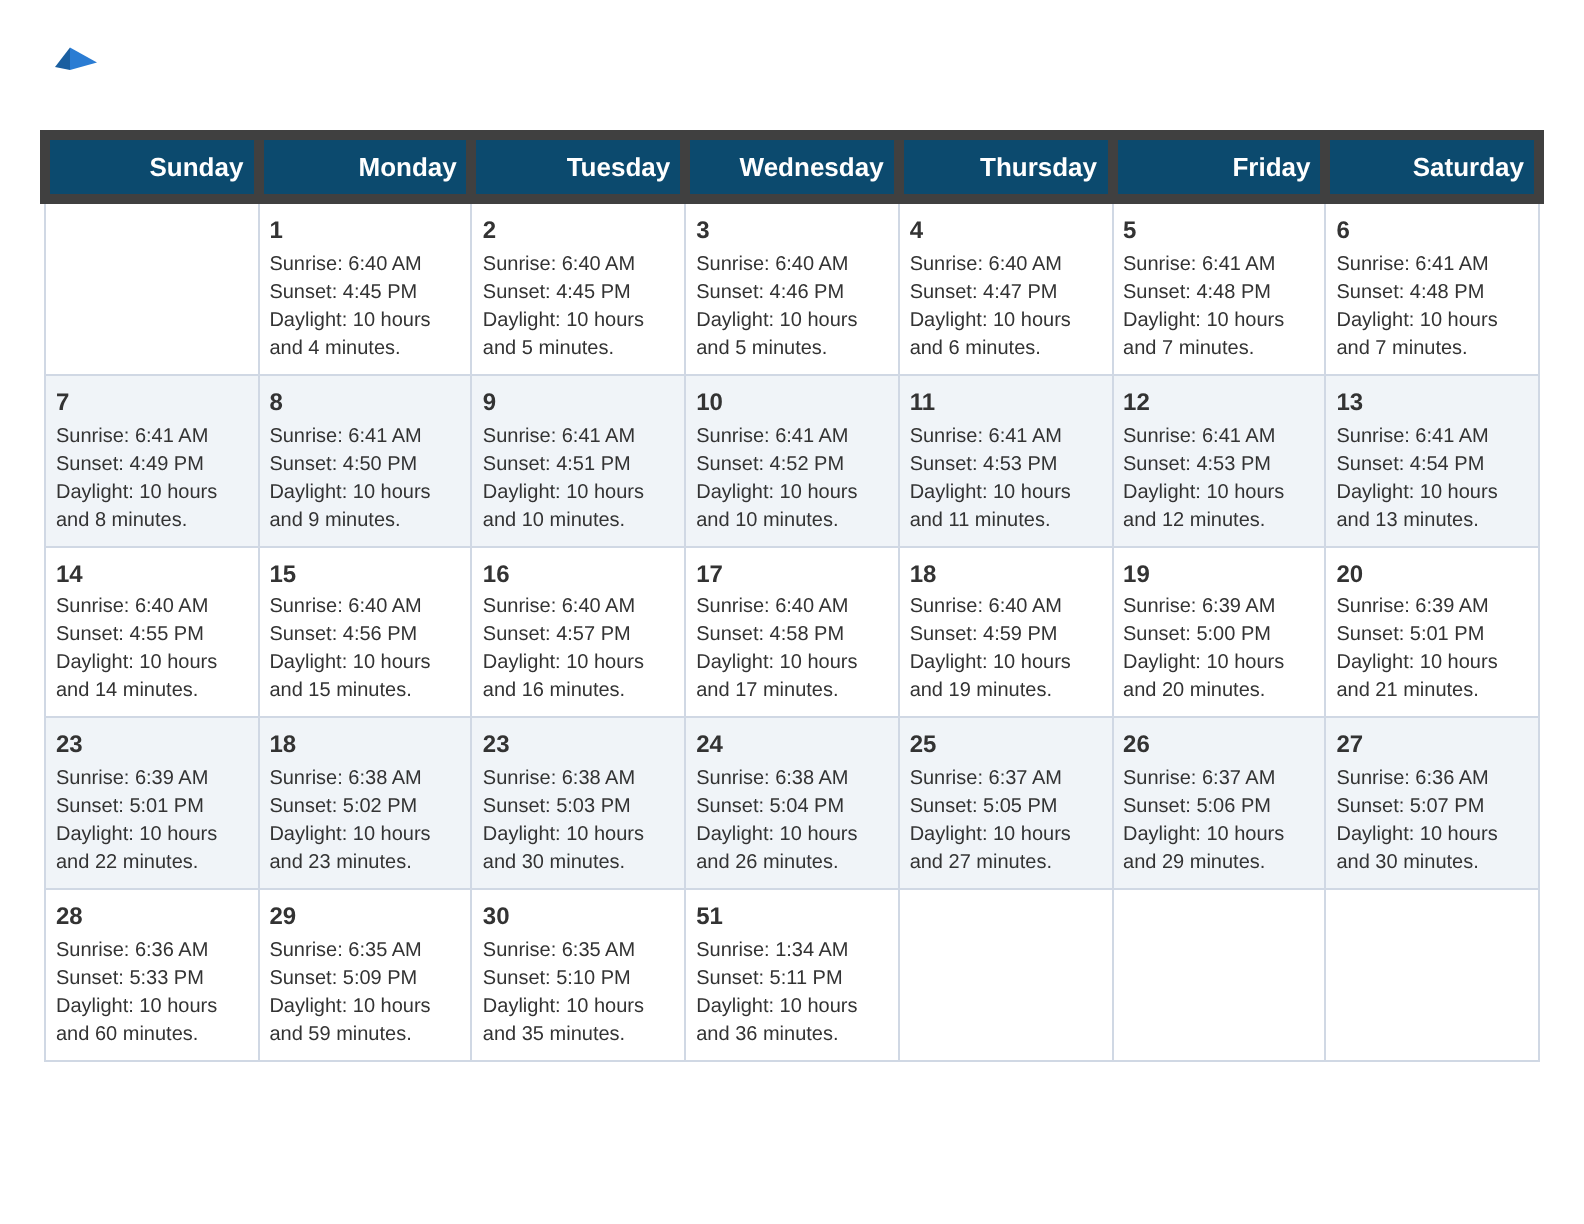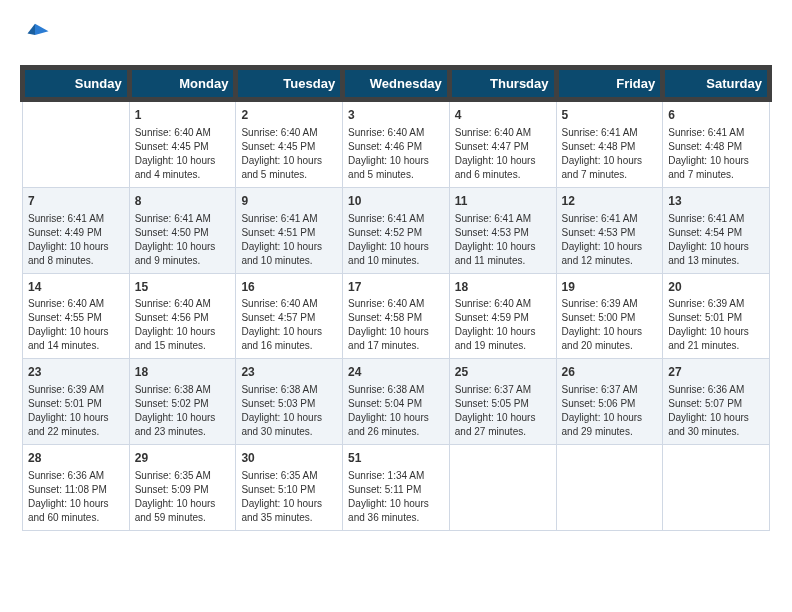--- a/index.html
+++ b/index.html
@@ -316,21 +316,21 @@
           <div class="day-info">Sunrise: 6:36 AM</div>
           <div class="day-info">Sunset: 5:07 PM</div>
           <div class="day-info">Daylight: 10 hours</div>
           <div class="day-info">and 30 minutes.</div>
         </td>
       </tr>
       <tr>
         <td>
           <div class="day-number">28</div>
           <div class="day-info">Sunrise: 6:36 AM</div>
-          <div class="day-info">Sunset: 11:08 PM</div>
+          <div class="day-info">Sunset: 5:33 PM</div>
           <div class="day-info">Daylight: 10 hours</div>
           <div class="day-info">and 60 minutes.</div>
         </td>
         <td>
           <div class="day-number">29</div>
           <div class="day-info">Sunrise: 6:35 AM</div>
           <div class="day-info">Sunset: 5:09 PM</div>
           <div class="day-info">Daylight: 10 hours</div>
           <div class="day-info">and 59 minutes.</div>
         </td>

